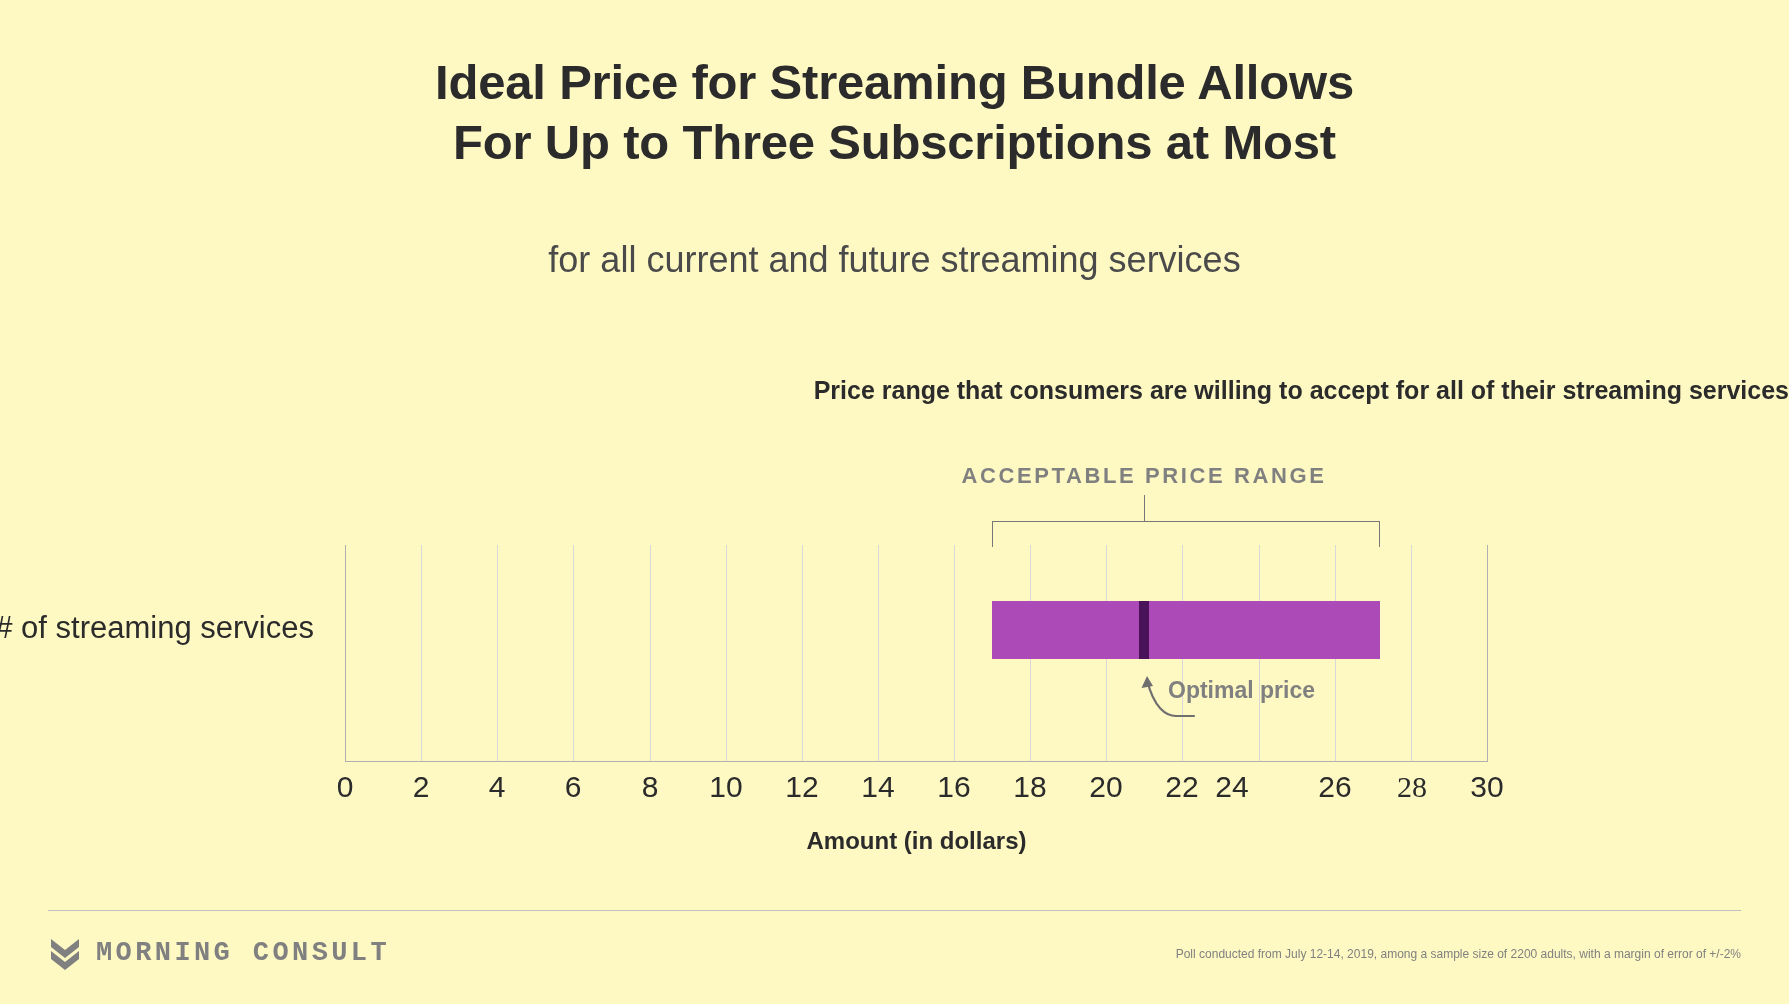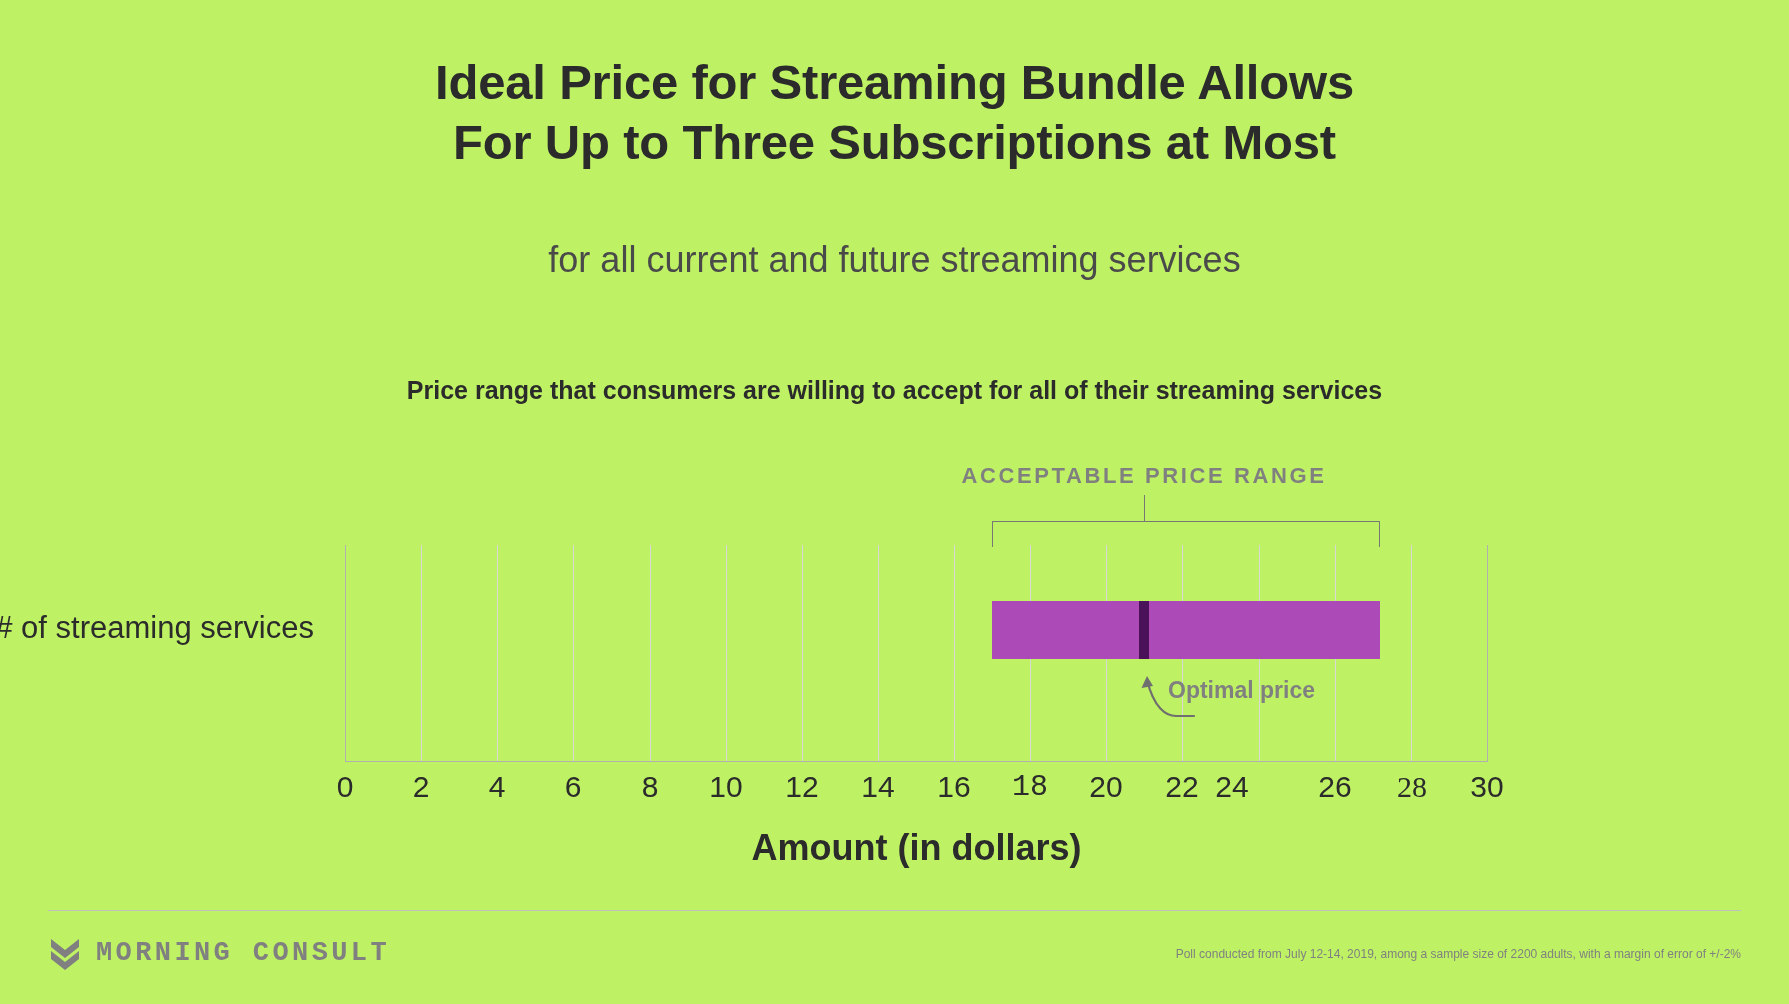--- a/index.html
+++ b/index.html
@@ -11,21 +11,21 @@
     width: 1789px;
     height: 1004px;
     font-family: "Liberation Sans", sans-serif;
     overflow: hidden;
   }
 
   #canvas {
     position: relative;
     width: 1789px;
     height: 1004px;
-    background: #bef264;
+    background: #fef9c3;
     box-sizing: border-box;
     padding-left: 10px;
   }
 
   
   .header {
     position: absolute;
     left: 0;
     top: 52px;
     width: 1789px;
@@ -50,21 +50,21 @@
     margin: 16px 0 0 0;
     padding: 0;
   }
 
   
   .section-label {
     position: absolute;
     left: 0;
     top: 376px;
     width: 1789px;
-    text-align: center;
+    text-align: right;
     font-weight: bold;
     font-size: 25px;
     color: #2b2b2b;
   }
 
   
   
   .plot {
     position: absolute;
     left: 0;
@@ -115,21 +115,21 @@
     width: 60px;
     margin-left: -30px;
   }
 
   .axis-title {
     position: absolute;
     left: 345px;
     top: 827px;
     width: 1143px;
     text-align: center;
-    font-size: 36px;
+    font-size: 24px;
     font-weight: bold;
     color: #2b2b2b;
   }
 
   
   .bracket-label {
     position: absolute;
     top: 463px;
     font-size: 22px;
     font-weight: bold;
@@ -287,21 +287,21 @@
     <div id="tick-layer">
         <div class="tick-label" style="left: 345px;">0</div>
         <div class="tick-label" style="left: 421px;">2</div>
         <div class="tick-label" style="left: 497px;">4</div>
         <div class="tick-label" style="left: 573px;">6</div>
         <div class="tick-label" style="left: 650px;">8</div>
         <div class="tick-label" style="left: 726px;">10</div>
         <div class="tick-label" style="left: 802px;">12</div>
         <div class="tick-label" style="left: 878px;">14</div>
         <div class="tick-label" style="left: 954px;">16</div>
-        <div class="tick-label" style="left: 1030px; font-family: Liberation Mono, monospace;">18</div>
+        <div class="tick-label" style="left: 1030px;">18</div>
         <div class="tick-label" style="left: 1106px;">20</div>
         <div class="tick-label" style="left: 1182px;">22</div>
         <div class="tick-label" style="left: 1232px;">24</div>
         <div class="tick-label" style="left: 1335px;">26</div>
         <div class="tick-label" style="left: 1412px; font-family: Liberation Serif, serif;">28</div>
         <div class="tick-label" style="left: 1487px;">30</div>
       </div>
 
     <div class="axis-title">Amount (in dollars)</div>
   </div>

